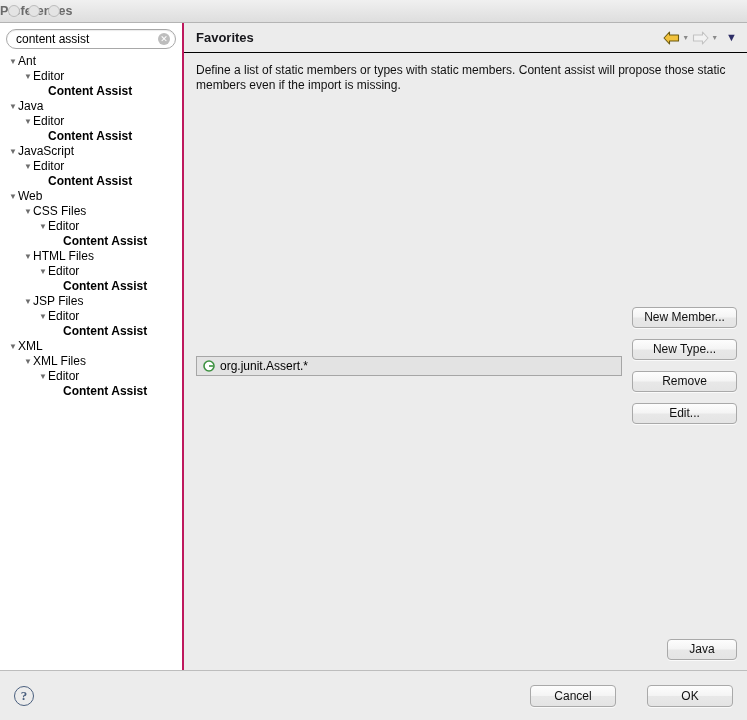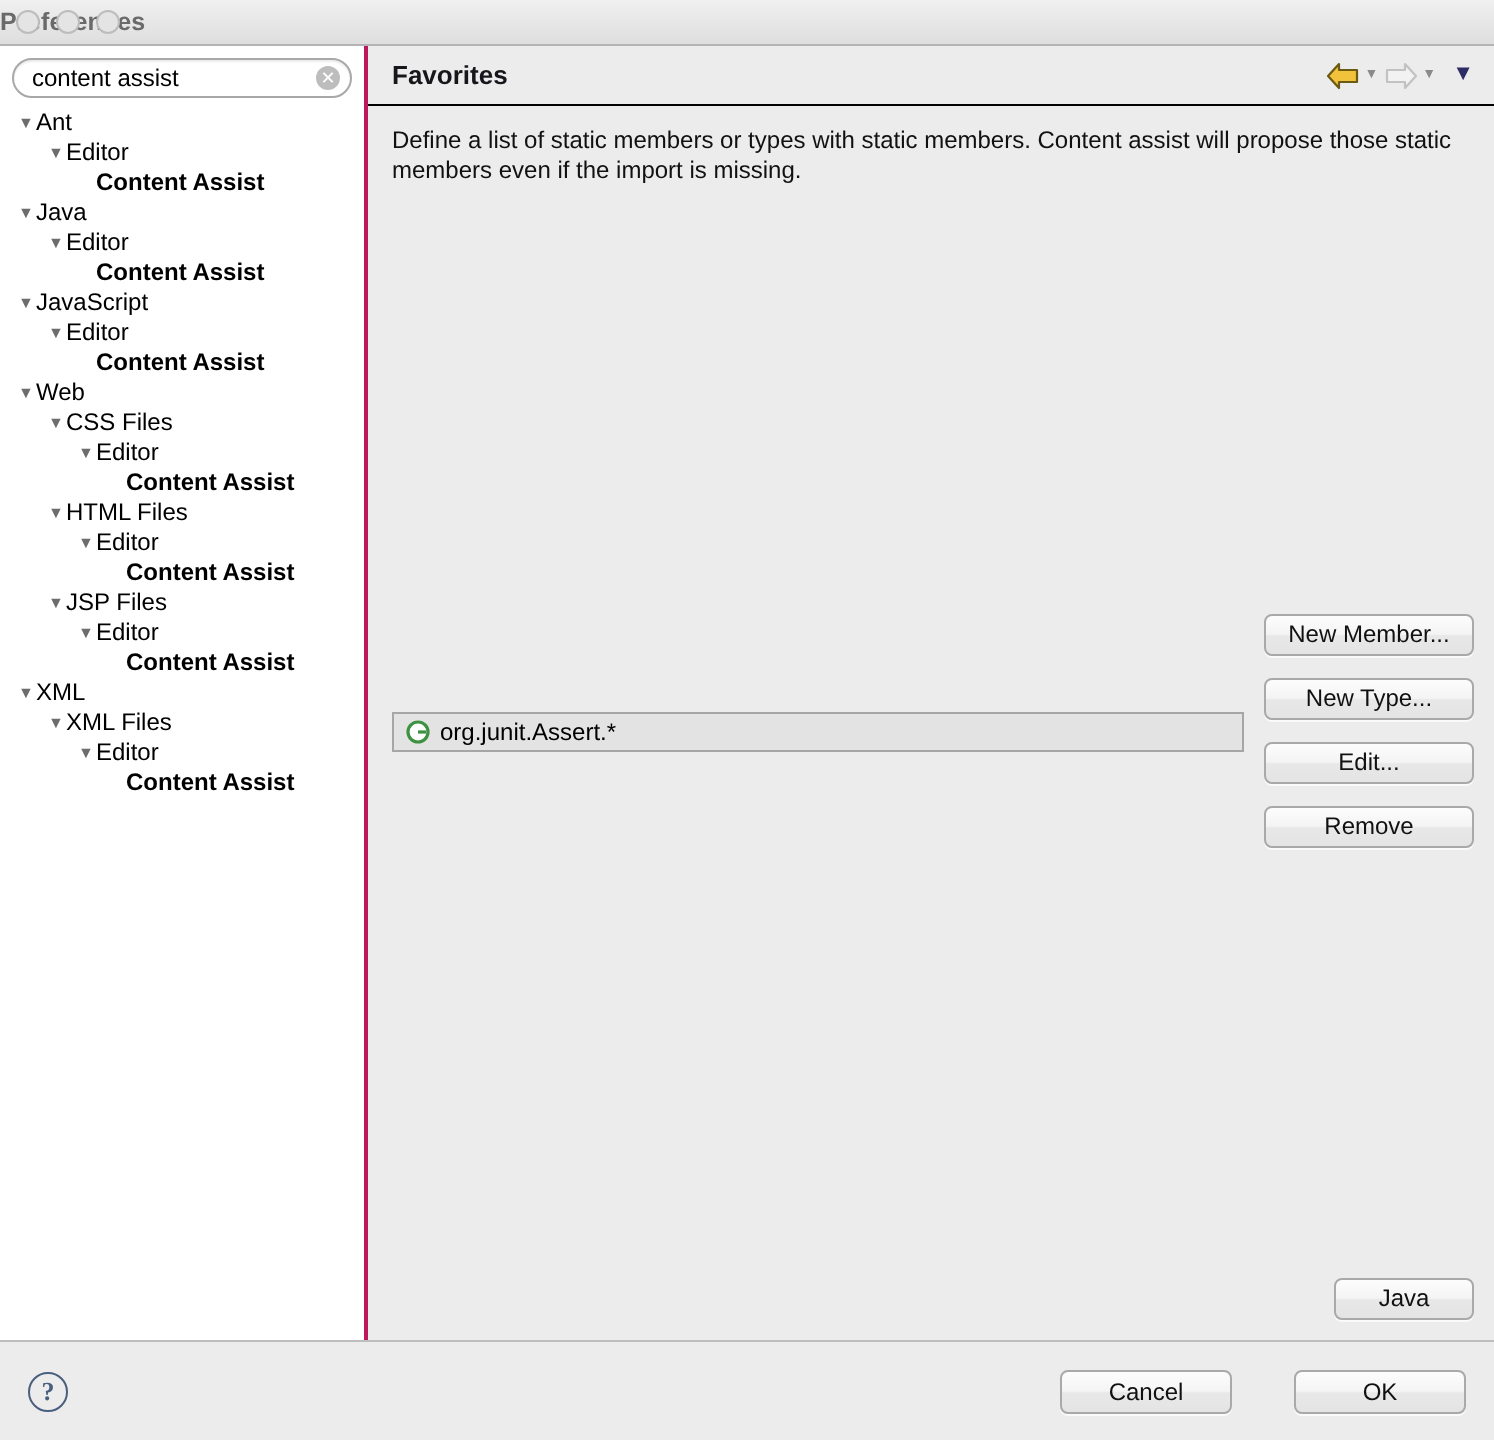--- a/index.html
+++ b/index.html
@@ -470,22 +470,22 @@
               <span class="g-icon"><svg width="12" height="12" viewBox="0 0 12 12">
                   <circle cx="6" cy="6" r="5" fill="#ffffff" stroke="#3d9140" stroke-width="1.6"></circle>
                   <path d="M6 6 L10 6" stroke="#3d9140" stroke-width="1.6"></path>
                 </svg></span>
               <span class="list-label">org.junit.Assert.*</span>
             </div>
           </div>
         <div class="side-buttons" id="side-buttons">
             <div class="btn">New Member...</div>
             <div class="btn">New Type...</div>
+            <div class="btn">Remove</div>
             <div class="btn">Edit...</div>
-            <div class="btn">Remove</div>
           </div>
       </div>
 
       <div class="pane-footer" id="pane-footer">
           <div class="btn">Java</div>
         </div>
 
     </div>
   </div>
 

